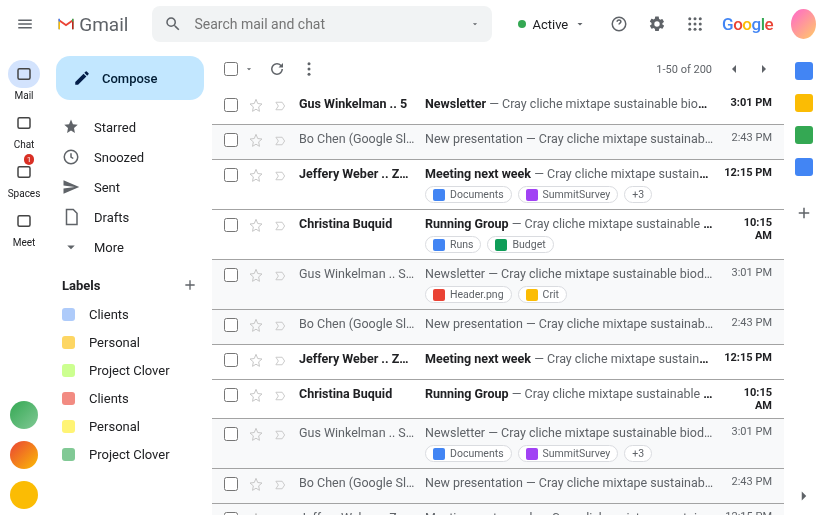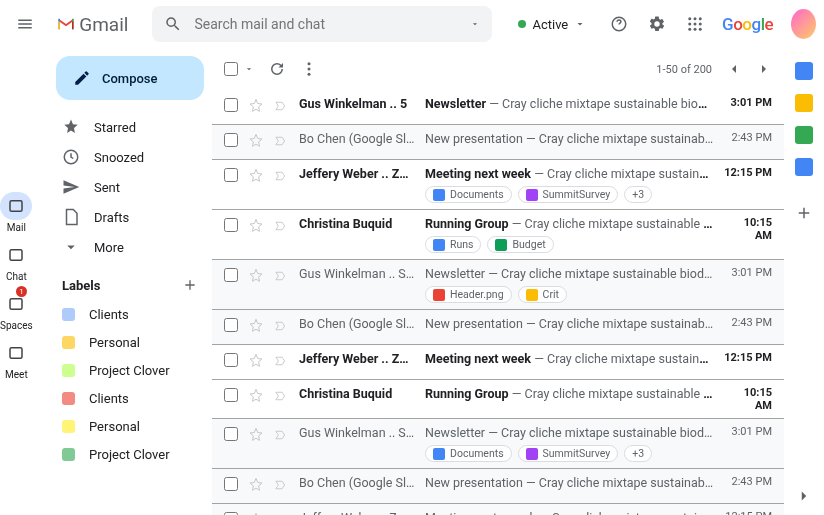--- a/index.html
+++ b/index.html
@@ -9,21 +9,21 @@
 .gmail-logo{display:flex;align-items:center;gap:4px;padding:0 8px}
 .search-box{flex:0 0 340px;height:36px;background:#f1f3f4;border-radius:8px;display:flex;align-items:center;padding:0 12px;gap:12px;margin-left:8px}
 .search-box input{flex:1;border:none;background:transparent;outline:none;font-size:14px;color:#5f6368}
 .header-spacer{flex:1}
 .active-pill{display:flex;align-items:center;gap:6px;padding:4px 10px;border-radius:4px;cursor:pointer}
 .status-dot{width:8px;height:8px;border-radius:50%;background:#34a853}
 .icon-btn{width:36px;height:36px;display:flex;align-items:center;justify-content:center;border-radius:50%;cursor:pointer;color:#5f6368}
 .google-logo{font-weight:500;font-size:17px;letter-spacing:-0.5px;margin:0 4px;display:flex}
 .avatar{width:30px;height:30px;border-radius:50%;background:#dadce0;margin-left:6px}
 .body{display:flex;height:calc(515px - 48px)}
-.rail{width:48px;background:#fff;display:flex;flex-direction:row;align-items:center;padding-top:8px;gap:6px}
+.rail{width:48px;background:#fff;display:flex;flex-direction:column;align-items:center;padding-top:8px;gap:6px}
 .rail-item{display:flex;flex-direction:column;align-items:center;gap:2px;cursor:pointer;padding:4px 0;width:100%;position:relative}
 .rail-item.active .rail-icon{background:#d3e3fd;border-radius:14px;width:32px;height:28px;display:flex;align-items:center;justify-content:center}
 .rail-icon{width:32px;height:28px;display:flex;align-items:center;justify-content:center;color:#444}
 .rail-label{font-size:10px;color:#202124}
 .rail-spacer{flex:1}
 .rail-avatar{width:28px;height:28px;border-radius:50%;margin-bottom:6px}
 .badge{position:absolute;top:0;right:6px;background:#d93025;color:#fff;font-size:8px;border-radius:8px;padding:0 3px;line-height:11px}
 .sidebar{width:164px;background:#fff;padding-top:8px;font-size:13px}
 .compose{margin:0 8px 12px 8px;background:#c2e7ff;border-radius:14px;height:44px;display:flex;align-items:center;gap:10px;padding:12px 16px;cursor:pointer;font-weight:500;color:#001d35}
 .nav-item{height:30px;display:flex;align-items:center;gap:14px;padding:0 14px;margin-right:8px;border-radius:0 14px 14px 0;cursor:pointer;color:#202124}

